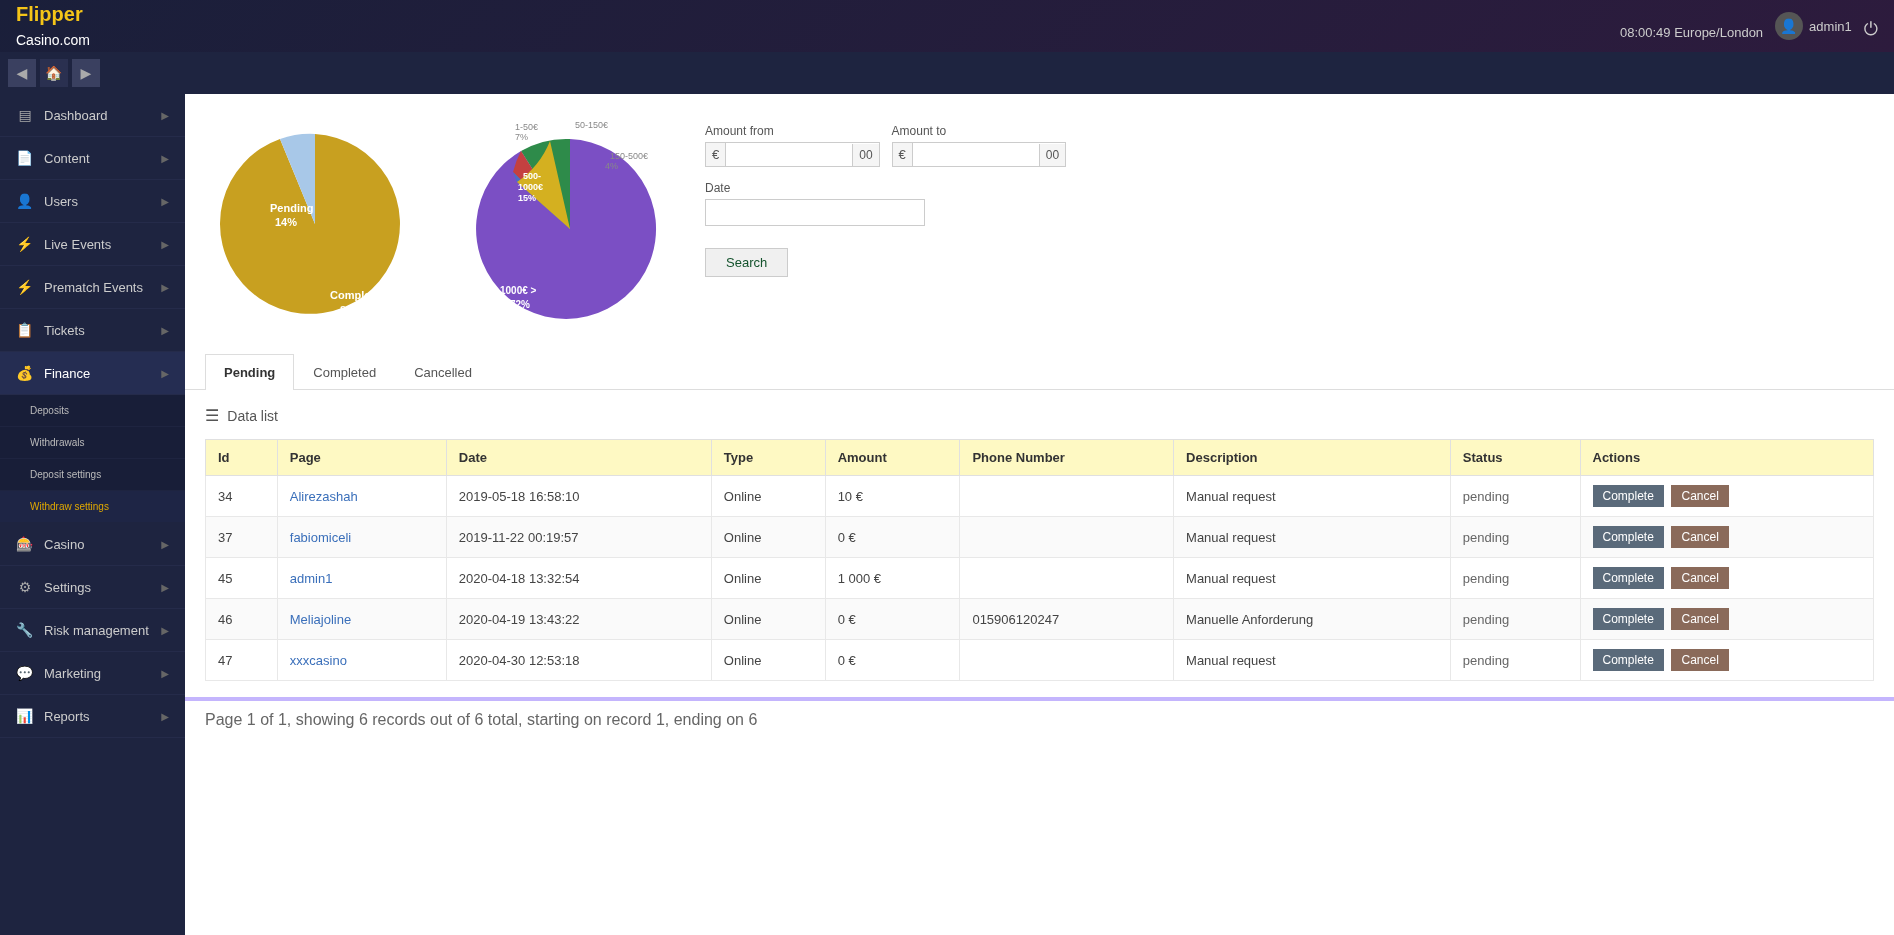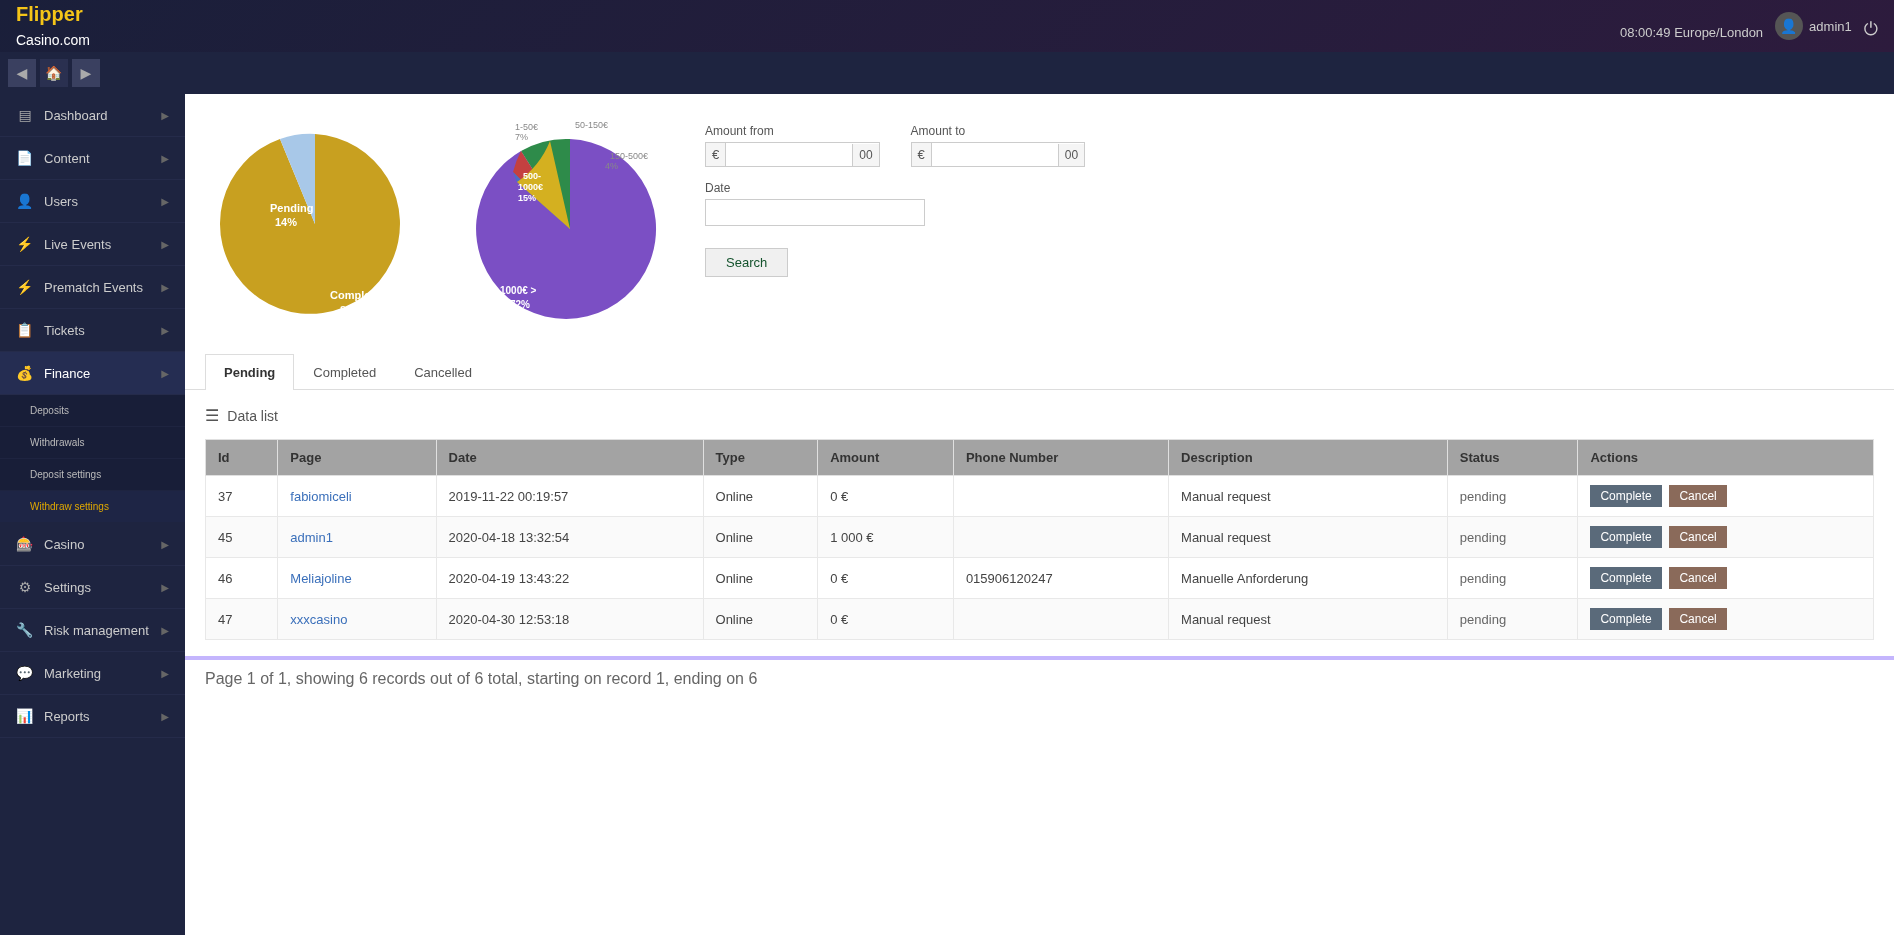--- a/index.html
+++ b/index.html
@@ -152,21 +152,21 @@
     .pie2-wrap { width: 210px; height: 220px; position: relative; }
 
     
     .filter-form {
       display: flex;
       flex-direction: column;
       gap: 14px;
       flex: 1;
       padding-top: 10px;
     }
-    .filter-row { display: flex; gap: 31px; align-items: flex-start; }
+    .filter-row { display: flex; gap: 12px; align-items: flex-start; }
     .filter-group { display: flex; flex-direction: column; gap: 4px; }
     .filter-label { font-size: 12px; color: #555; }
     .filter-input-group { display: flex; align-items: center; border: 1px solid #ccc; }
     .filter-prefix { padding: 4px 6px; background: #f5f5f5; border-right: 1px solid #ccc; color: #555; font-size: 13px; }
     .filter-input { border: none; outline: none; padding: 4px 6px; width: 110px; font-size: 13px; }
     .filter-suffix { padding: 4px 6px; background: #f5f5f5; border-left: 1px solid #ccc; color: #555; font-size: 12px; margin-left: 16px; }
     .date-input { border: 1px solid #ccc; padding: 5px 8px; width: 220px; font-size: 13px; outline: none; }
     .search-btn {
       background: #f0f0f0;
       border: 1px solid #ccc;
@@ -208,21 +208,21 @@
       gap: 8px;
       color: #555;
       font-size: 14px;
       margin-bottom: 14px;
     }
     .data-list-icon { font-size: 16px; }
 
     
     .data-table { width: 100%; border-collapse: collapse; font-size: 13px; }
     .data-table th {
-      background: #a3a3a3;
+      background: #fef9c3;
       padding: 10px 12px;
       text-align: left;
       border: 1px solid #e0e0e0;
       font-weight: bold;
       color: #333;
     }
     .data-table td {
       padding: 9px 12px;
       border: 1px solid #e8e8e8;
       color: #444;
@@ -505,20 +505,34 @@
               <th>Date</th>
               <th>Type</th>
               <th>Amount</th>
               <th>Phone Number</th>
               <th>Description</th>
               <th>Status</th>
               <th>Actions</th>
             </tr>
           </thead>
           <tbody id="table-body">
+              <tr>
+      <td>34</td>
+      <td><a class="user-link">Alirezashah</a></td>
+      <td>2019-05-18 16:58:10</td>
+      <td>Online</td>
+      <td>10 €</td>
+      <td></td>
+      <td>Manual request</td>
+      <td><span class="status-pending">pending</span></td>
+      <td>
+        <button class="btn-complete">Complete</button>
+        <button class="btn-cancel">Cancel</button>
+      </td>
+    </tr>
               <tr>
       <td>37</td>
       <td><a class="user-link">fabiomiceli</a></td>
       <td>2019-11-22 00:19:57</td>
       <td>Online</td>
       <td>0 €</td>
       <td></td>
       <td>Manual request</td>
       <td><span class="status-pending">pending</span></td>
       <td>

